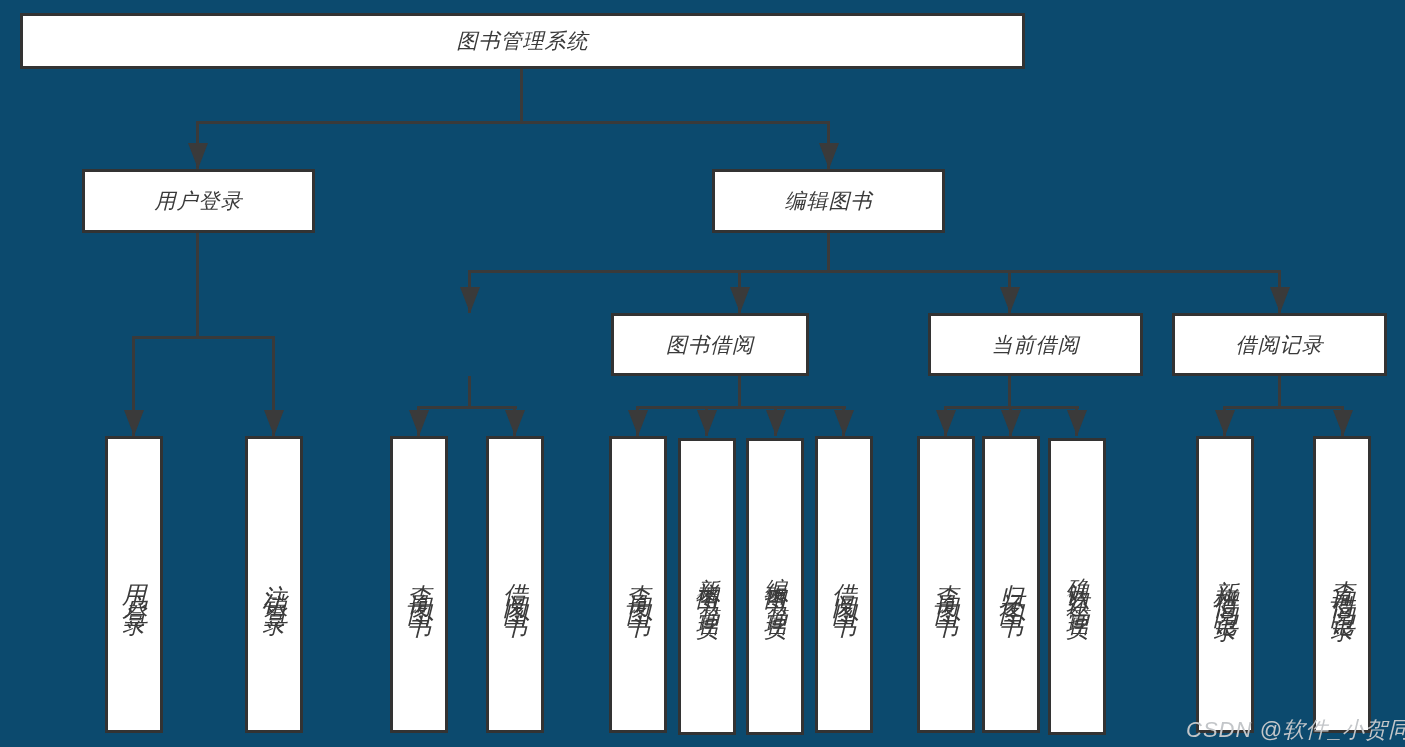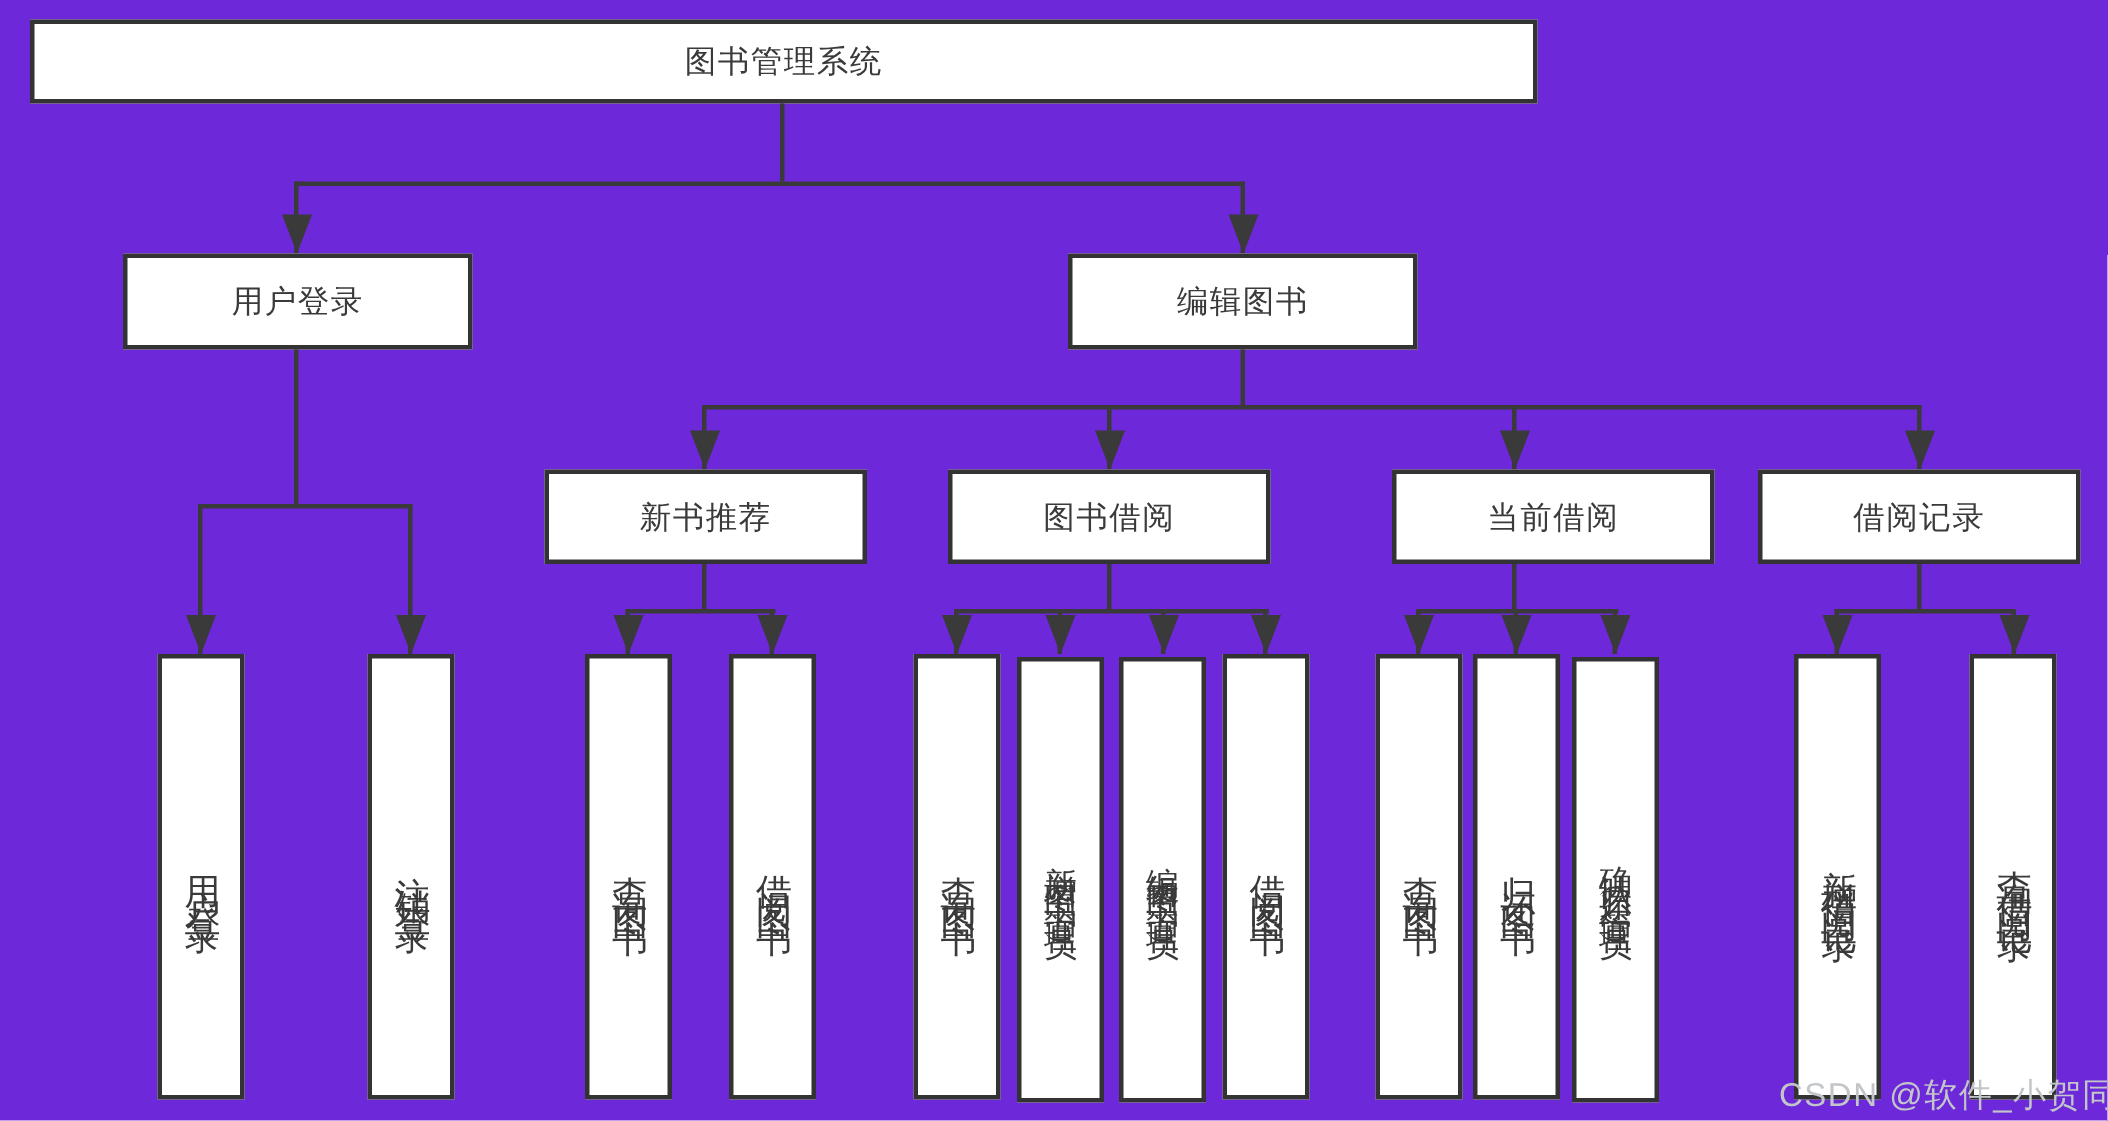--- a/index.html
+++ b/index.html
@@ -1,17 +1,17 @@
 <!DOCTYPE html>
 <html><head>
 <meta charset="utf-8">
 <style>
   html,body{margin:0;padding:0;background:#ffffff;}
-  .stage{position:relative;width:1405px;height:747px;background:#6d28d9;overflow:hidden;
-         font-family:"Liberation Sans","DejaVu Sans",sans-serif;}
+  .stage{position:relative;width:1405px;height:747px;background:#0c4a6e;overflow:hidden;
+         font-family:"Liberation Sans","DejaVu Sans",sans-serif;font-style:italic;}
   .node{position:absolute;background:#ffffff;border:3px solid #333333;box-sizing:border-box;
         display:flex;align-items:center;justify-content:center;color:#3a3a3a;}
   .h-node{font-size:21px;letter-spacing:1px;}
   .v-node{writing-mode:vertical-rl;text-orientation:mixed;font-size:24px;letter-spacing:10px;}
   .v-node.tight{font-size:22px;letter-spacing:6px;}
   .v-node.mid{font-size:24px;letter-spacing:8px;}
   .v-line{position:absolute;width:3px;background:#3a3a3a;}
   .h-line{position:absolute;height:3px;background:#3a3a3a;}
   .arrow{position:absolute;width:0;height:0;border-left:10px solid transparent;
          border-right:10px solid transparent;border-top:26px solid #3a3a3a;}
@@ -52,24 +52,21 @@
   <div class="h-line" style="left:468px;top:270px;width:813px;"></div>
   <div class="v-line" style="left:468px;top:270px;height:43px;"></div>
   <div class="arrow" style="left:460px;top:287px;"></div>
   <div class="v-line" style="left:738px;top:270px;height:43px;"></div>
   <div class="arrow" style="left:730px;top:287px;"></div>
   <div class="v-line" style="left:1008px;top:270px;height:43px;"></div>
   <div class="arrow" style="left:1000px;top:287px;"></div>
   <div class="v-line" style="left:1278px;top:270px;height:43px;"></div>
   <div class="arrow" style="left:1270px;top:287px;"></div>
 
-  <div class="node h-node" style="left:363px;top:313px;width:215px;height:63px;">
-    <span>新书推荐</span>
-  </div>
-  <div class="node h-node" style="left:632px;top:313px;width:215px;height:63px;">
+  <div class="node h-node" style="left:611px;top:313px;width:198px;height:63px;">
     <span>图书借阅</span>
   </div>
   <div class="node h-node" style="left:928px;top:313px;width:215px;height:63px;">
     <span>当前借阅</span>
   </div>
   <div class="node h-node" style="left:1172px;top:313px;width:215px;height:63px;">
     <span>借阅记录</span>
   </div>
 
   <div class="v-line" style="left:468px;top:376px;height:30px;"></div>

